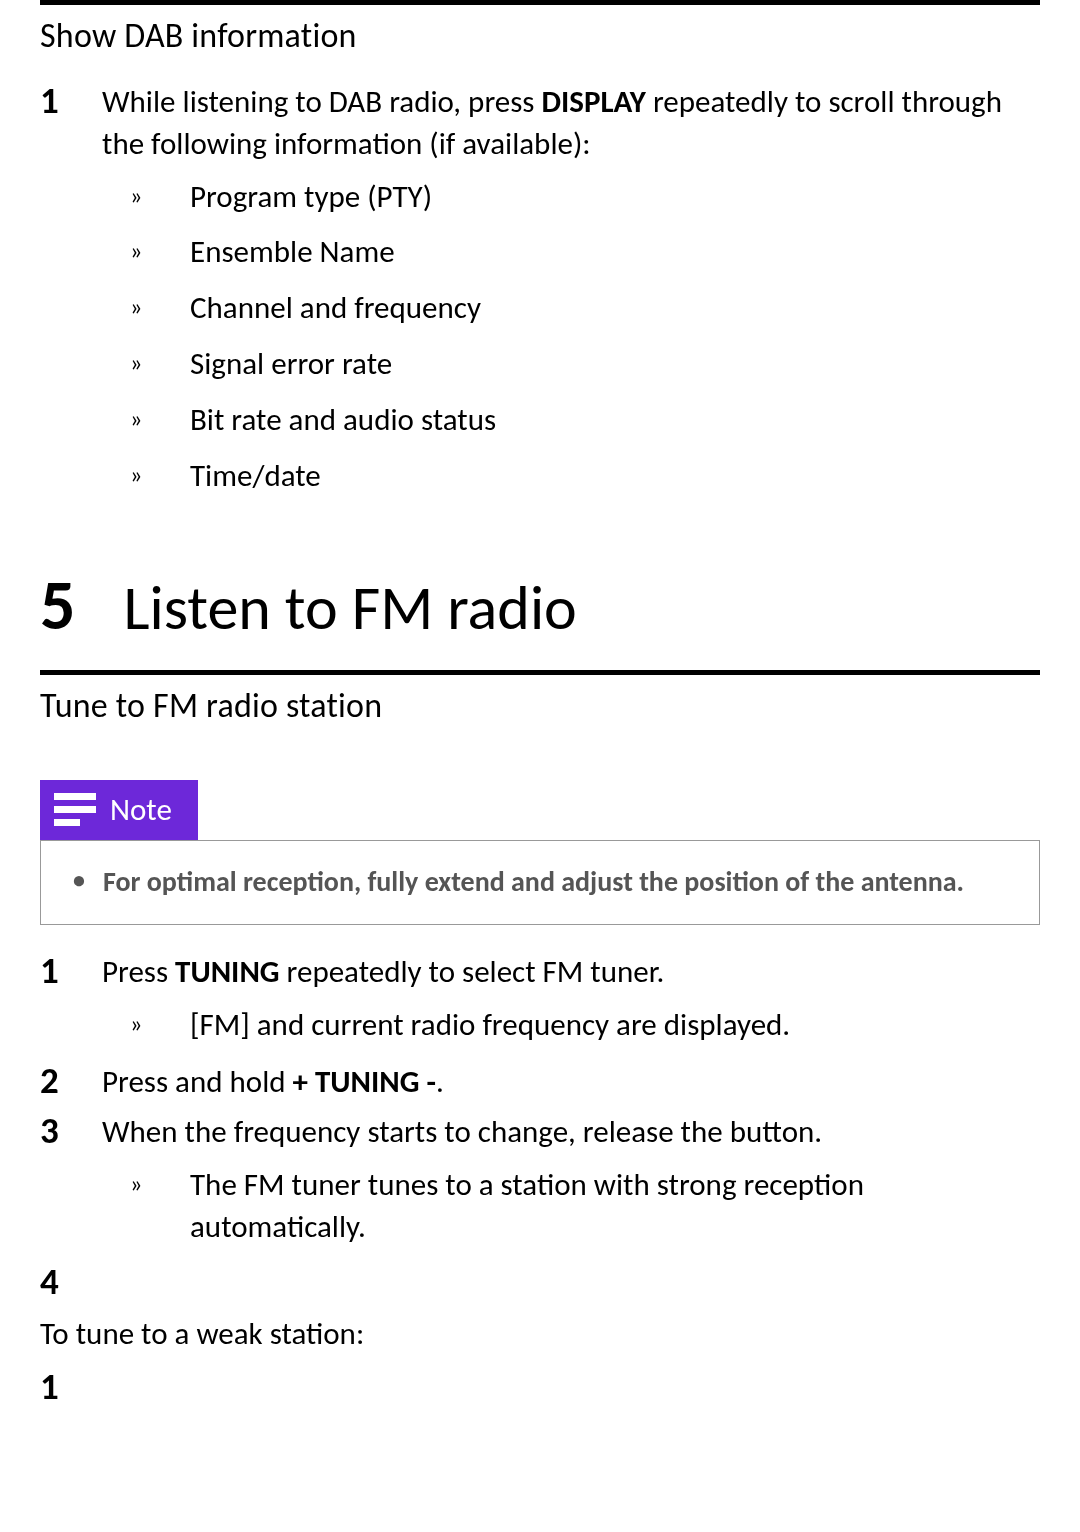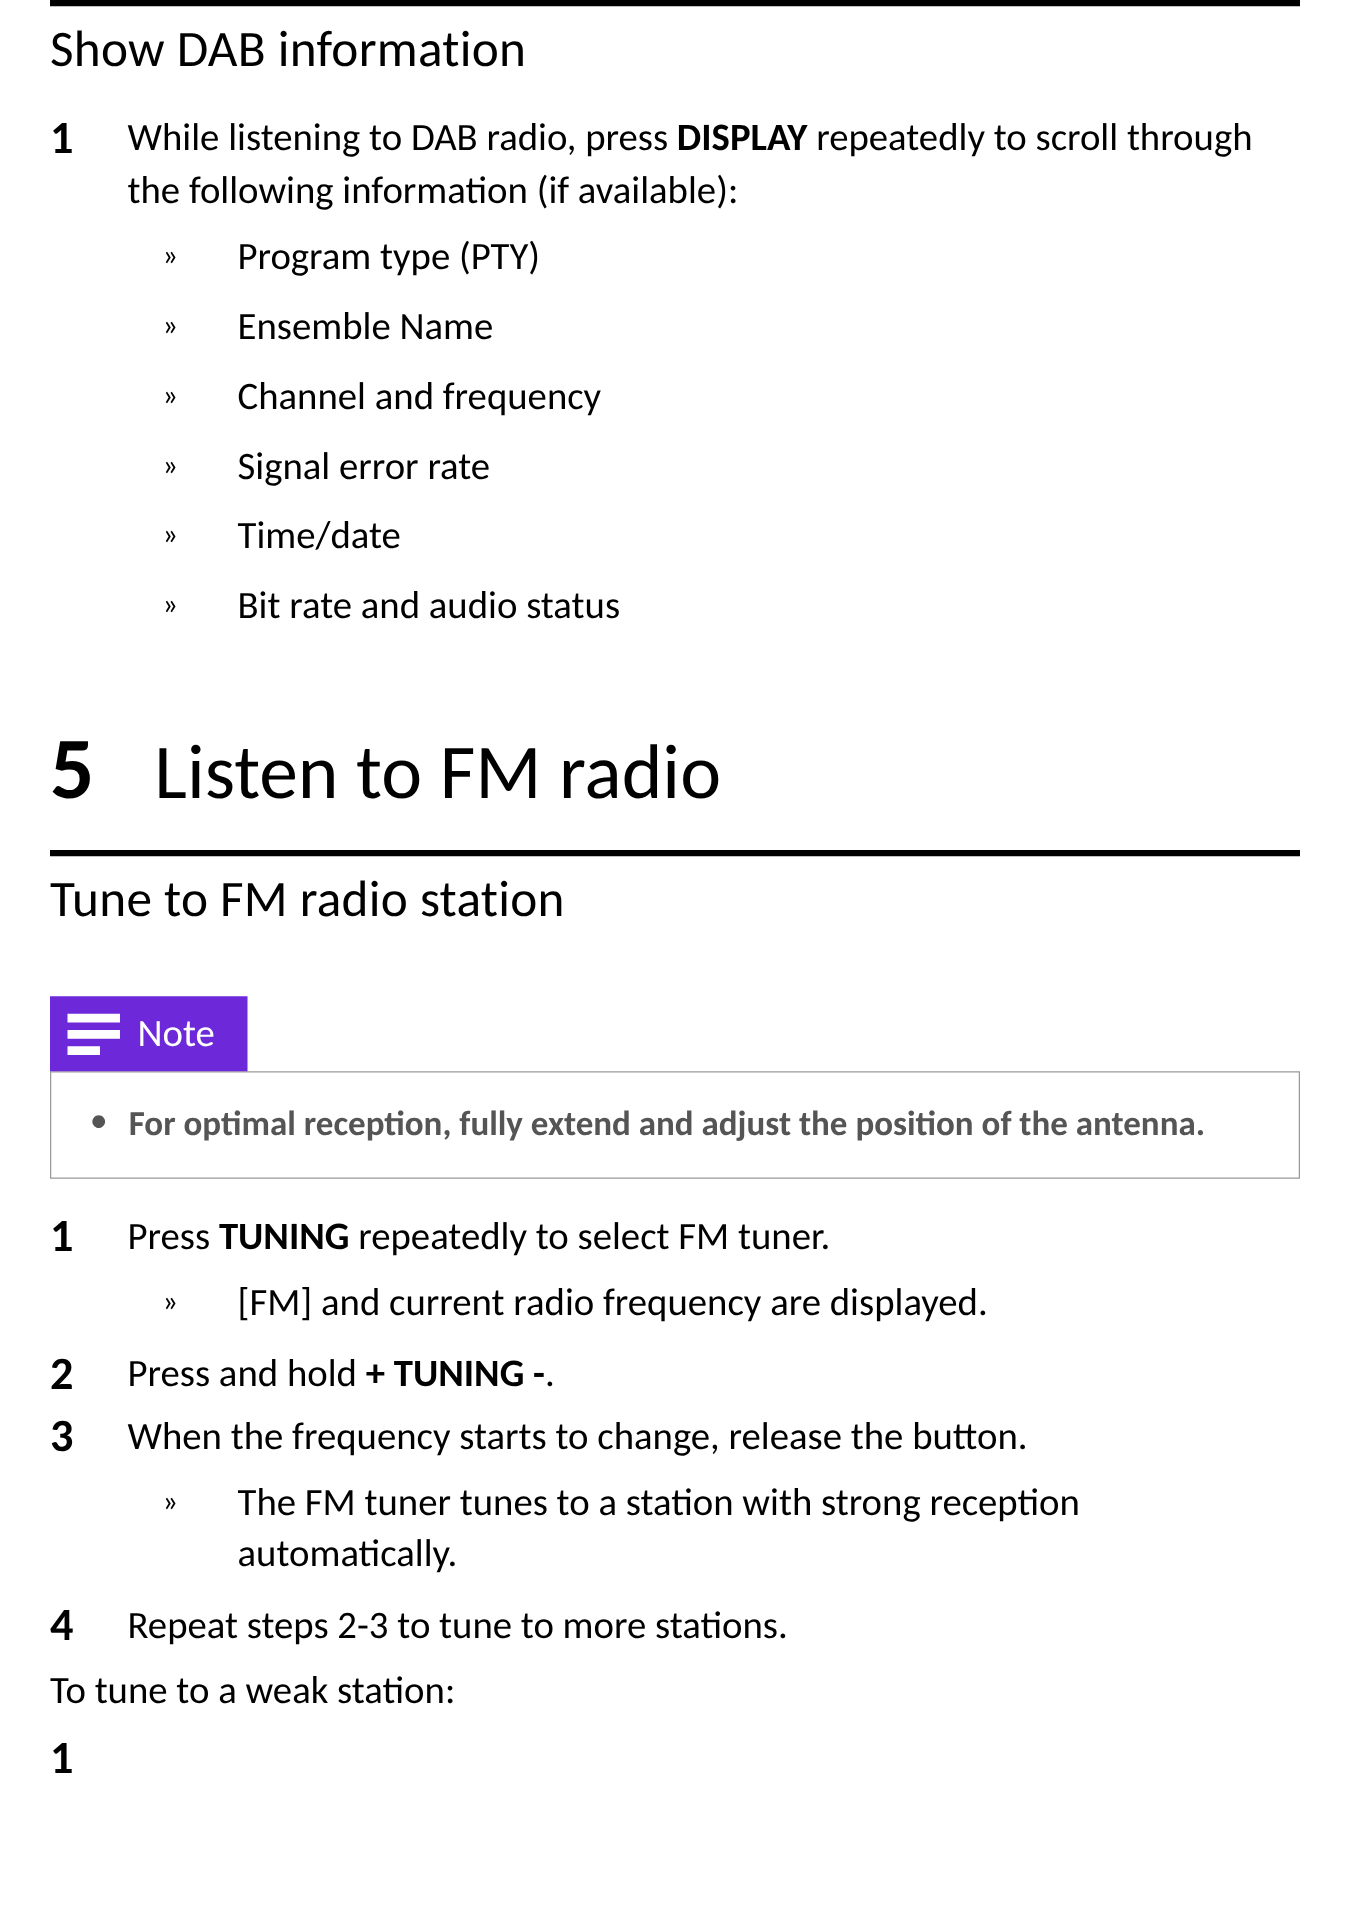--- a/index.html
+++ b/index.html
@@ -13,21 +13,21 @@
     font-size: 31px;
     line-height: 1.35;
   }
   .top-rule,
   .chapter-rule {
     border: none;
     border-top: 5px solid #000000;
     margin: 0;
   }
   h2.sub-heading {
-    font-size: 41px;
+    font-size: 34px;
     font-weight: 400;
     letter-spacing: 0.2px;
     padding: 8px 0 12px 0;
   }
   
   .chapter {
     display: flex;
     align-items: baseline;
     gap: 48px;
     padding: 50px 0 18px 0;
@@ -161,24 +161,24 @@
         <li>
             <span>Ensemble Name</span>
           </li>
         <li>
             <span>Channel and frequency</span>
           </li>
         <li>
             <span>Signal error rate</span>
           </li>
         <li>
+            <span>Bit rate and audio status</span>
+          </li>
+        <li>
             <span>Time/date</span>
-          </li>
-        <li>
-            <span>Bit rate and audio status</span>
           </li>
       </ul>
     </div>
   </li>
 </ol>
 
 <div class="chapter">
   <span class="num">5</span>
   <span class="title">Listen to FM radio</span>
 </div>
@@ -234,23 +234,20 @@
       <span class="line">When the frequency starts to change, release the button.</span>
       <ul class="arrows">
         <li>
             <span>The FM tuner tunes to a station with strong reception automatically.</span>
           </li>
       </ul>
     </div>
   </li>
   <li>
     <span class="n">4</span>
-    <div class="body">
-      <span class="line">Repeat steps 2-3 to tune to more stations.</span>
-    </div>
   </li>
 </ol>
 
 <p class="para-bold">
   <span>To tune to a weak station:</span>
 </p>
 
 <ol class="steps">
   <li>
     <span class="n">1</span>

